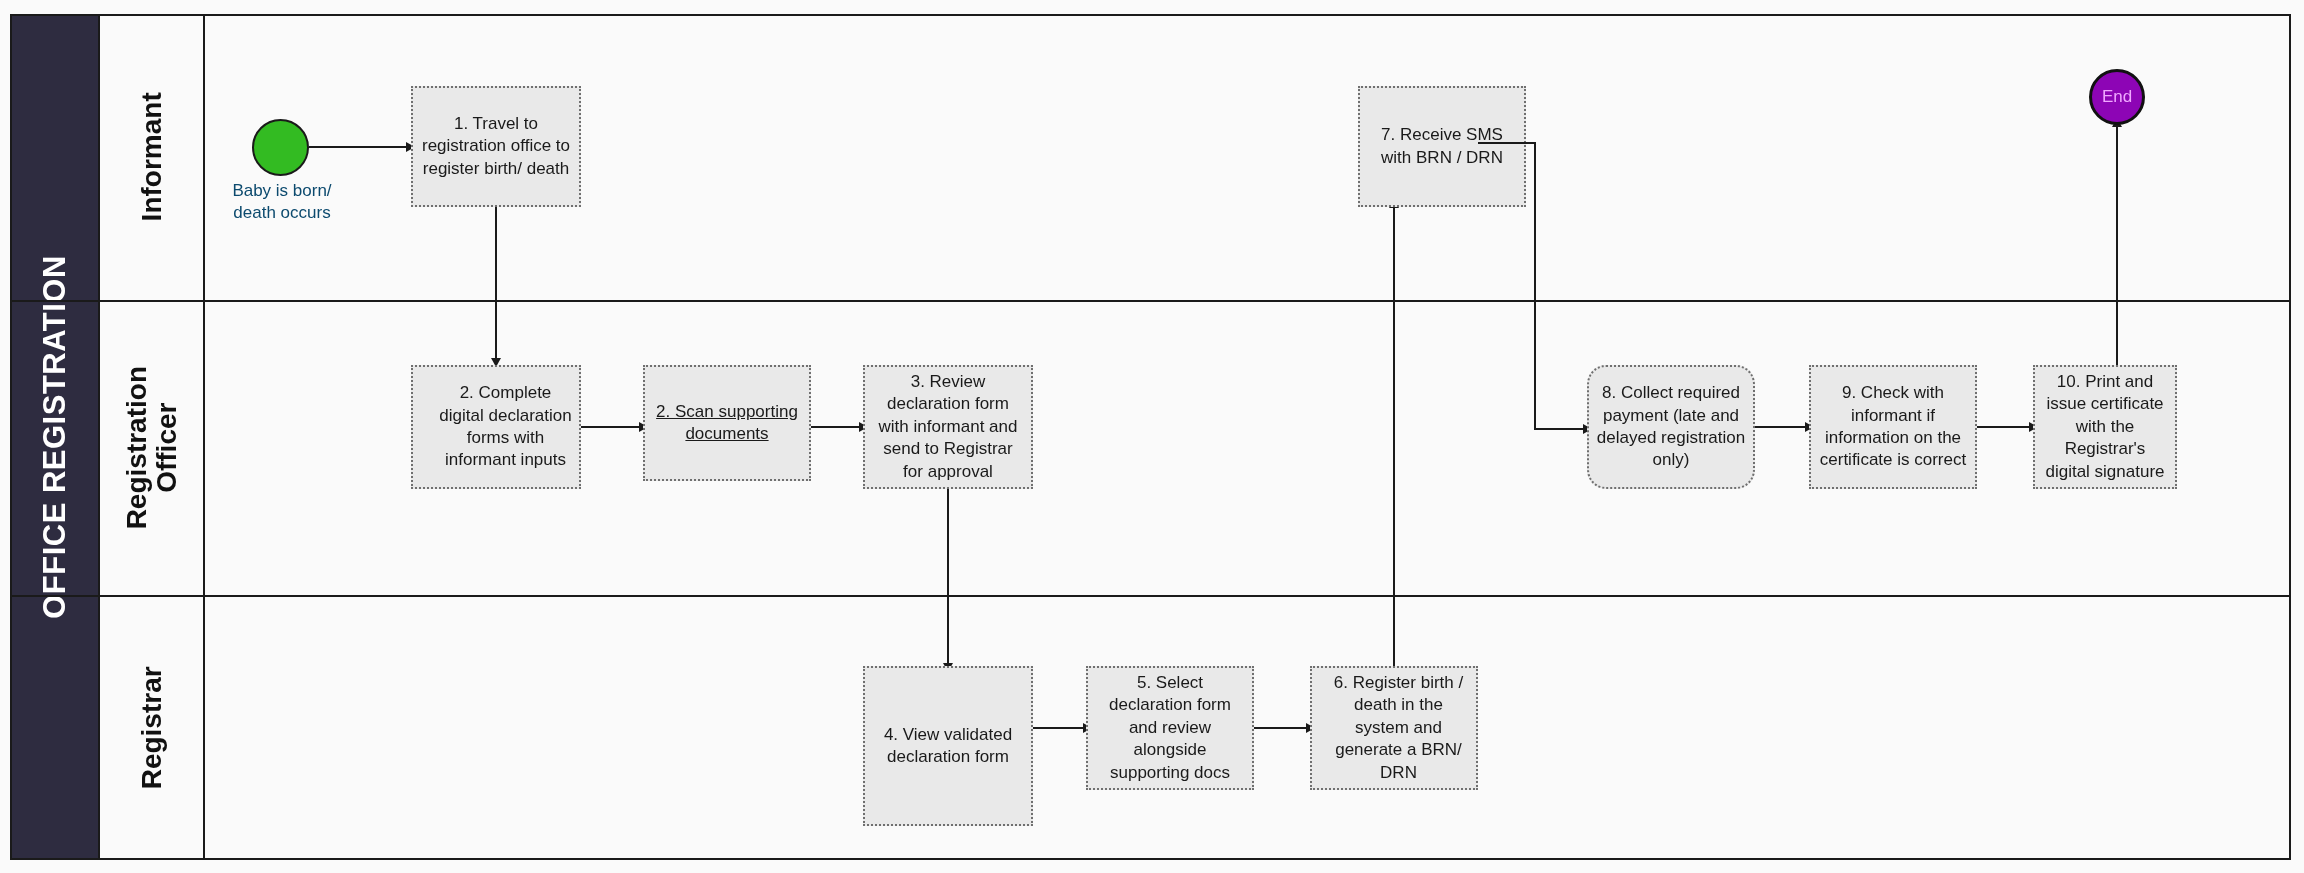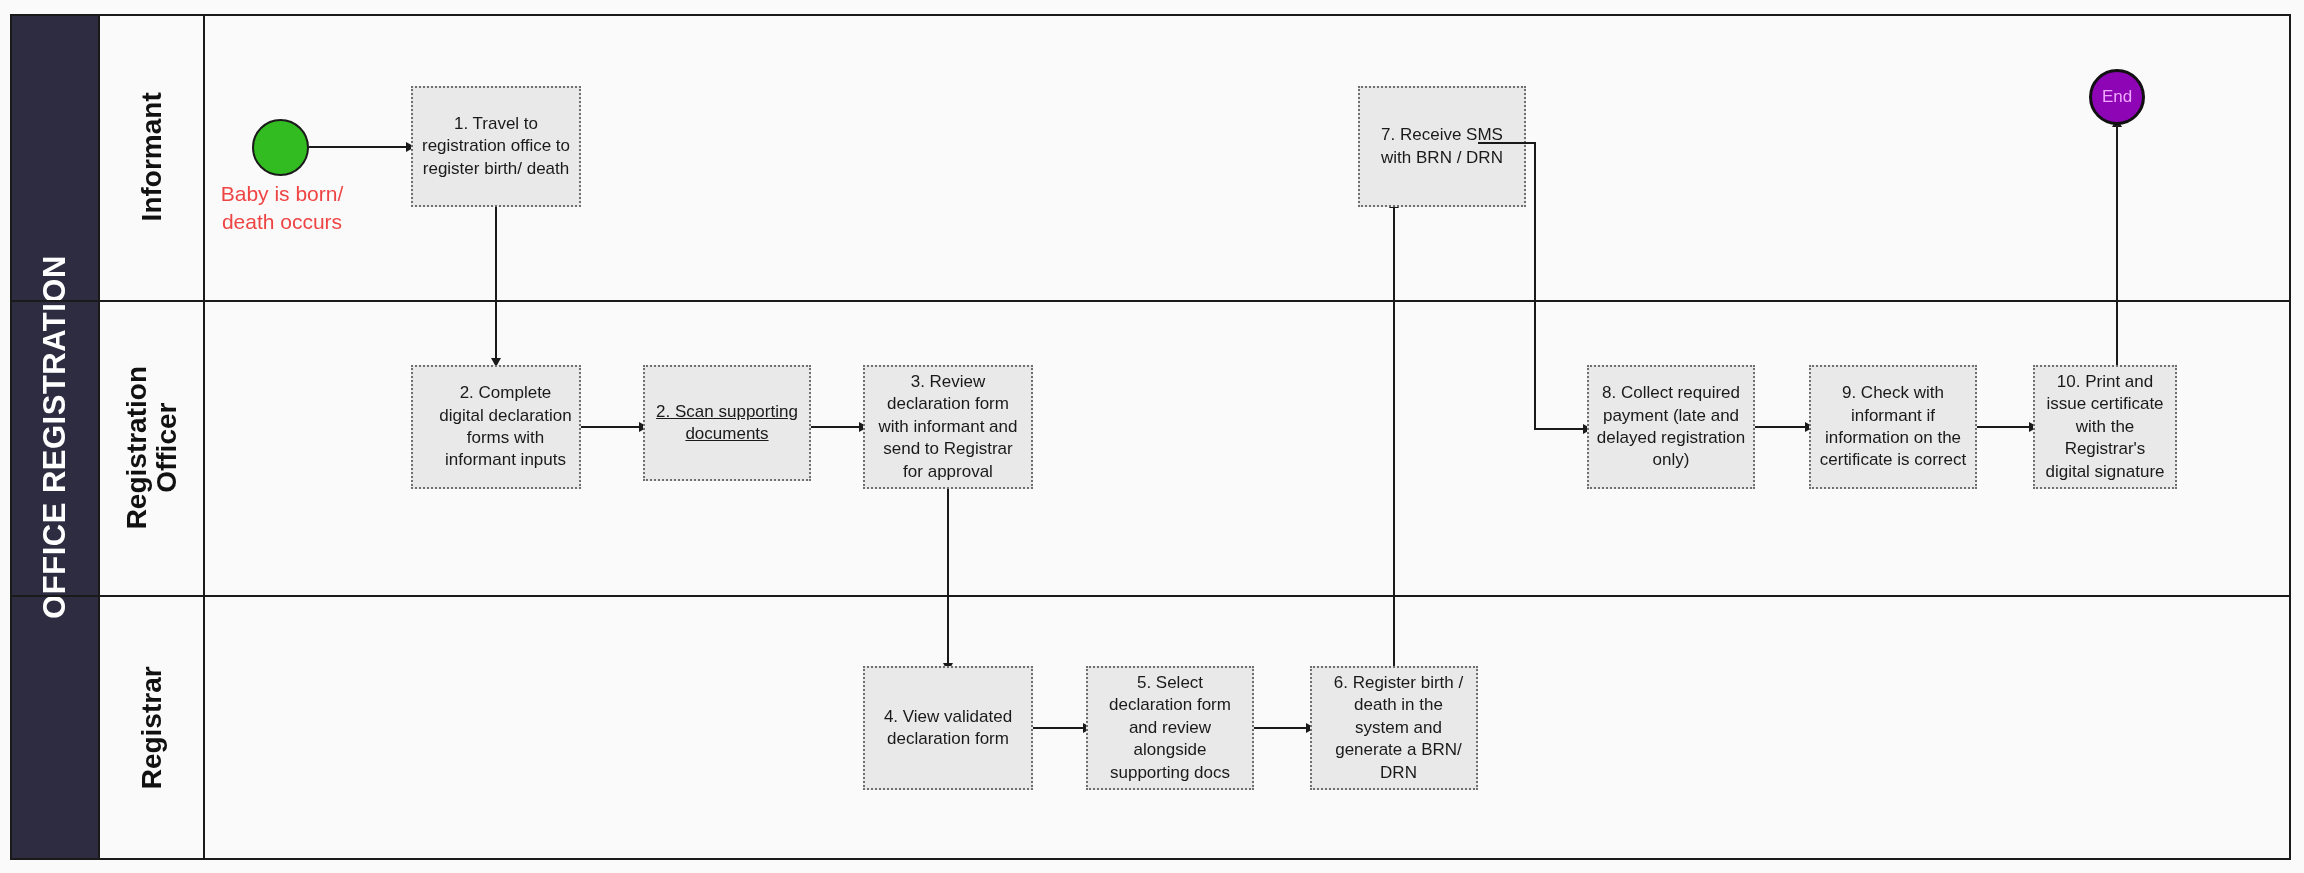--- a/index.html
+++ b/index.html
@@ -117,23 +117,23 @@
     background: #8d05b5;
     border: 3px solid #111111;
   }
   .event.end span {
     color: #f0a8ff;
     font-size: 17px;
   }
   .event-caption {
     position: absolute;
     text-align: center;
-    font-size: 21px;
+    font-size: 17px;
     line-height: 1.32;
-    color: #ef4444;
+    color: #0c4a6e;
     white-space: pre-line;
   }
 
   
   .conn {
     position: absolute;
     background: #1a1a1a;
   }
   .conn.h { height: 2px; }
   .conn.v { width: 2px; }
@@ -212,21 +212,21 @@
   <div class="task" style="left:643px;top:365px;width:168px;height:116px;text-decoration:underline;">2. Scan supporting documents</div>
 
   <div class="conn h" style="left:811px;top:426px;width:50px;"></div>
   <div class="arrow right" style="left:859px;top:422px;"></div>
 
   <div class="task" style="left:863px;top:365px;width:170px;height:124px;">3. Review declaration form with informant and send to Registrar for approval</div>
 
   <div class="conn v" style="left:947px;top:489px;height:176px;"></div>
   <div class="arrow down" style="left:943px;top:663px;"></div>
 
-  <div class="task" style="left:863px;top:666px;width:170px;height:124px;">4. View validated declaration form</div>
+  <div class="task" style="left:863px;top:666px;width:170px;height:160px;">4. View validated declaration form</div>
 
   <div class="conn h" style="left:1033px;top:727px;width:52px;"></div>
   <div class="arrow right" style="left:1083px;top:723px;"></div>
 
   <div class="task" style="left:1086px;top:666px;width:168px;height:124px;">5. Select declaration form and review alongside supporting docs</div>
 
   <div class="conn h" style="left:1254px;top:727px;width:54px;"></div>
   <div class="arrow right" style="left:1306px;top:723px;"></div>
 
   <div class="task" style="left:1310px;top:666px;width:168px;height:124px;padding-left:16px;">6. Register birth / death in the system and generate a BRN/ DRN</div>
@@ -234,21 +234,21 @@
   <div class="conn v" style="left:1393px;top:207px;height:459px;"></div>
   <div class="arrow up" style="left:1389px;top:199px;"></div>
 
   <div class="task" style="left:1310px;top:86px;width:168px;height:121px;margin-left:48px;">7. Receive SMS with BRN / DRN</div>
 
   <div class="conn h" style="left:1478px;top:142px;width:58px;"></div>
   <div class="conn v" style="left:1534px;top:142px;height:288px;"></div>
   <div class="conn h" style="left:1534px;top:428px;width:51px;"></div>
   <div class="arrow right" style="left:1583px;top:424px;"></div>
 
-  <div class="task" style="left:1587px;top:365px;width:168px;height:124px;">8. Collect required payment (late and delayed registration only)</div>
+  <div class="task" style="left:1587px;top:365px;width:168px;height:124px;border-radius:19px;">8. Collect required payment (late and delayed registration only)</div>
 
   <div class="conn h" style="left:1755px;top:426px;width:52px;"></div>
   <div class="arrow right" style="left:1805px;top:422px;"></div>
 
   <div class="task" style="left:1809px;top:365px;width:168px;height:124px;">9. Check with informant if information on the certificate is correct</div>
 
   <div class="conn h" style="left:1977px;top:426px;width:54px;"></div>
   <div class="arrow right" style="left:2029px;top:422px;"></div>
 
   <div class="task" style="left:2033px;top:365px;width:144px;height:124px;">10. Print and issue certificate with the Registrar's digital signature</div>

